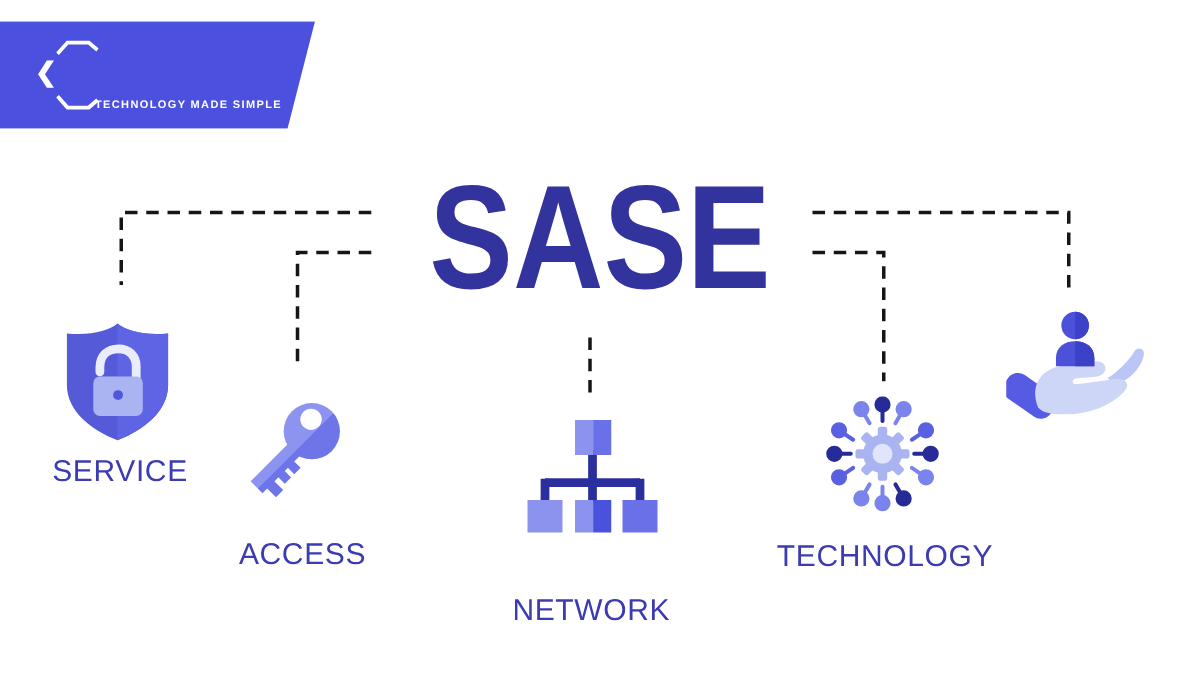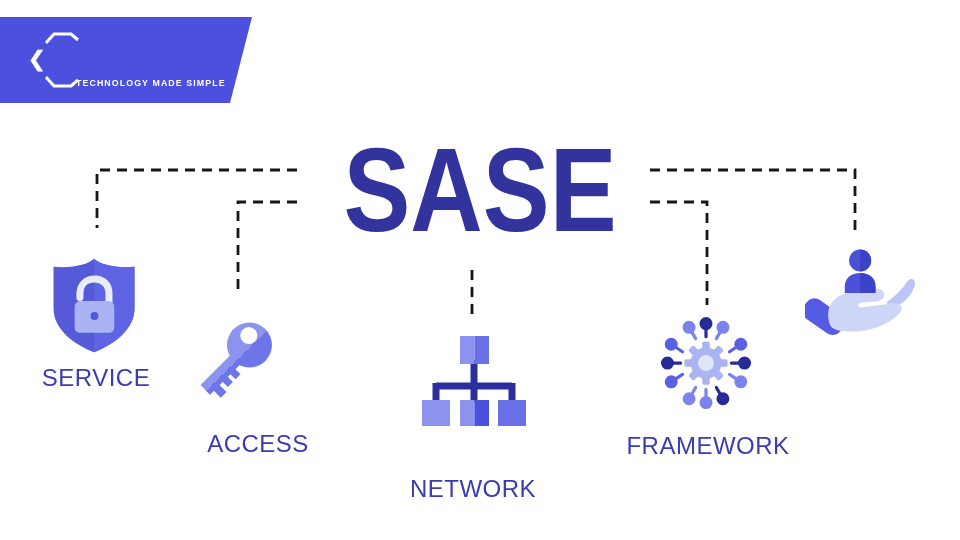--- a/index.html
+++ b/index.html
@@ -40,21 +40,21 @@
   .icon-access{left:192px;top:314px;}
   .icon-network{left:420px;top:336px;}
   .icon-framework{left:656px;top:317px;}
   .icon-service{left:805px;top:247px;}
   
   .item-label{
     position:absolute;transform:translateX(-50%);white-space:nowrap;
     font-size:24px;color:#3b3bb2;letter-spacing:.5px;font-weight:400;
   }
   .lbl-secure{left:96px;top:364px;}
-  .lbl-access{left:242px;top:430px;margin-left:16px;}
+  .lbl-access{left:242px;top:430px;}
   .lbl-network{left:473px;top:455px;margin-top:20px;}
   .lbl-framework{left:708px;top:432px;}
   .lbl-service{left:856px;top:364px;}
 </style>
 </head>
 <body>
 
 <div class="canvas">
 
   <div class="banner">
@@ -178,15 +178,15 @@
     <path d="M26 82 C20 66 26 52 44 48 L72 44 C80 43 83 47 82 51 C81 55 76 57 70 57 L58 58 C54 58.5 54 63 58 63 L88 59 C100 57 104 63 97 70 C86 81 68 88 50 88 C38 88 30 87 26 82 Z" fill="#ced6f8"></path>
     <circle cx="57" cy="14" r="11.5" fill="#4c51da"></circle>
     <path d="M57 2.5 a11.5 11.5 0 0 1 0 23 Z" fill="#3c42c8"></path>
     <path d="M41 48 L41 41 C41 32 48 27 57 27 C66 27 73 32 73 41 L73 48 Z" fill="#4c51da"></path>
     <path d="M57 27 C66 27 73 32 73 41 L73 48 L57 48 Z" fill="#3c42c8"></path>
   </svg>
 
   <div class="item-label lbl-secure">SERVICE</div>
   <div class="item-label lbl-access">ACCESS</div>
   <div class="item-label lbl-network">NETWORK</div>
-  <div class="item-label lbl-framework">FRAMEWORK</div>
+  <div class="item-label lbl-framework">TECHNOLOGY</div>
 
 </div>
 
 </body></html>

